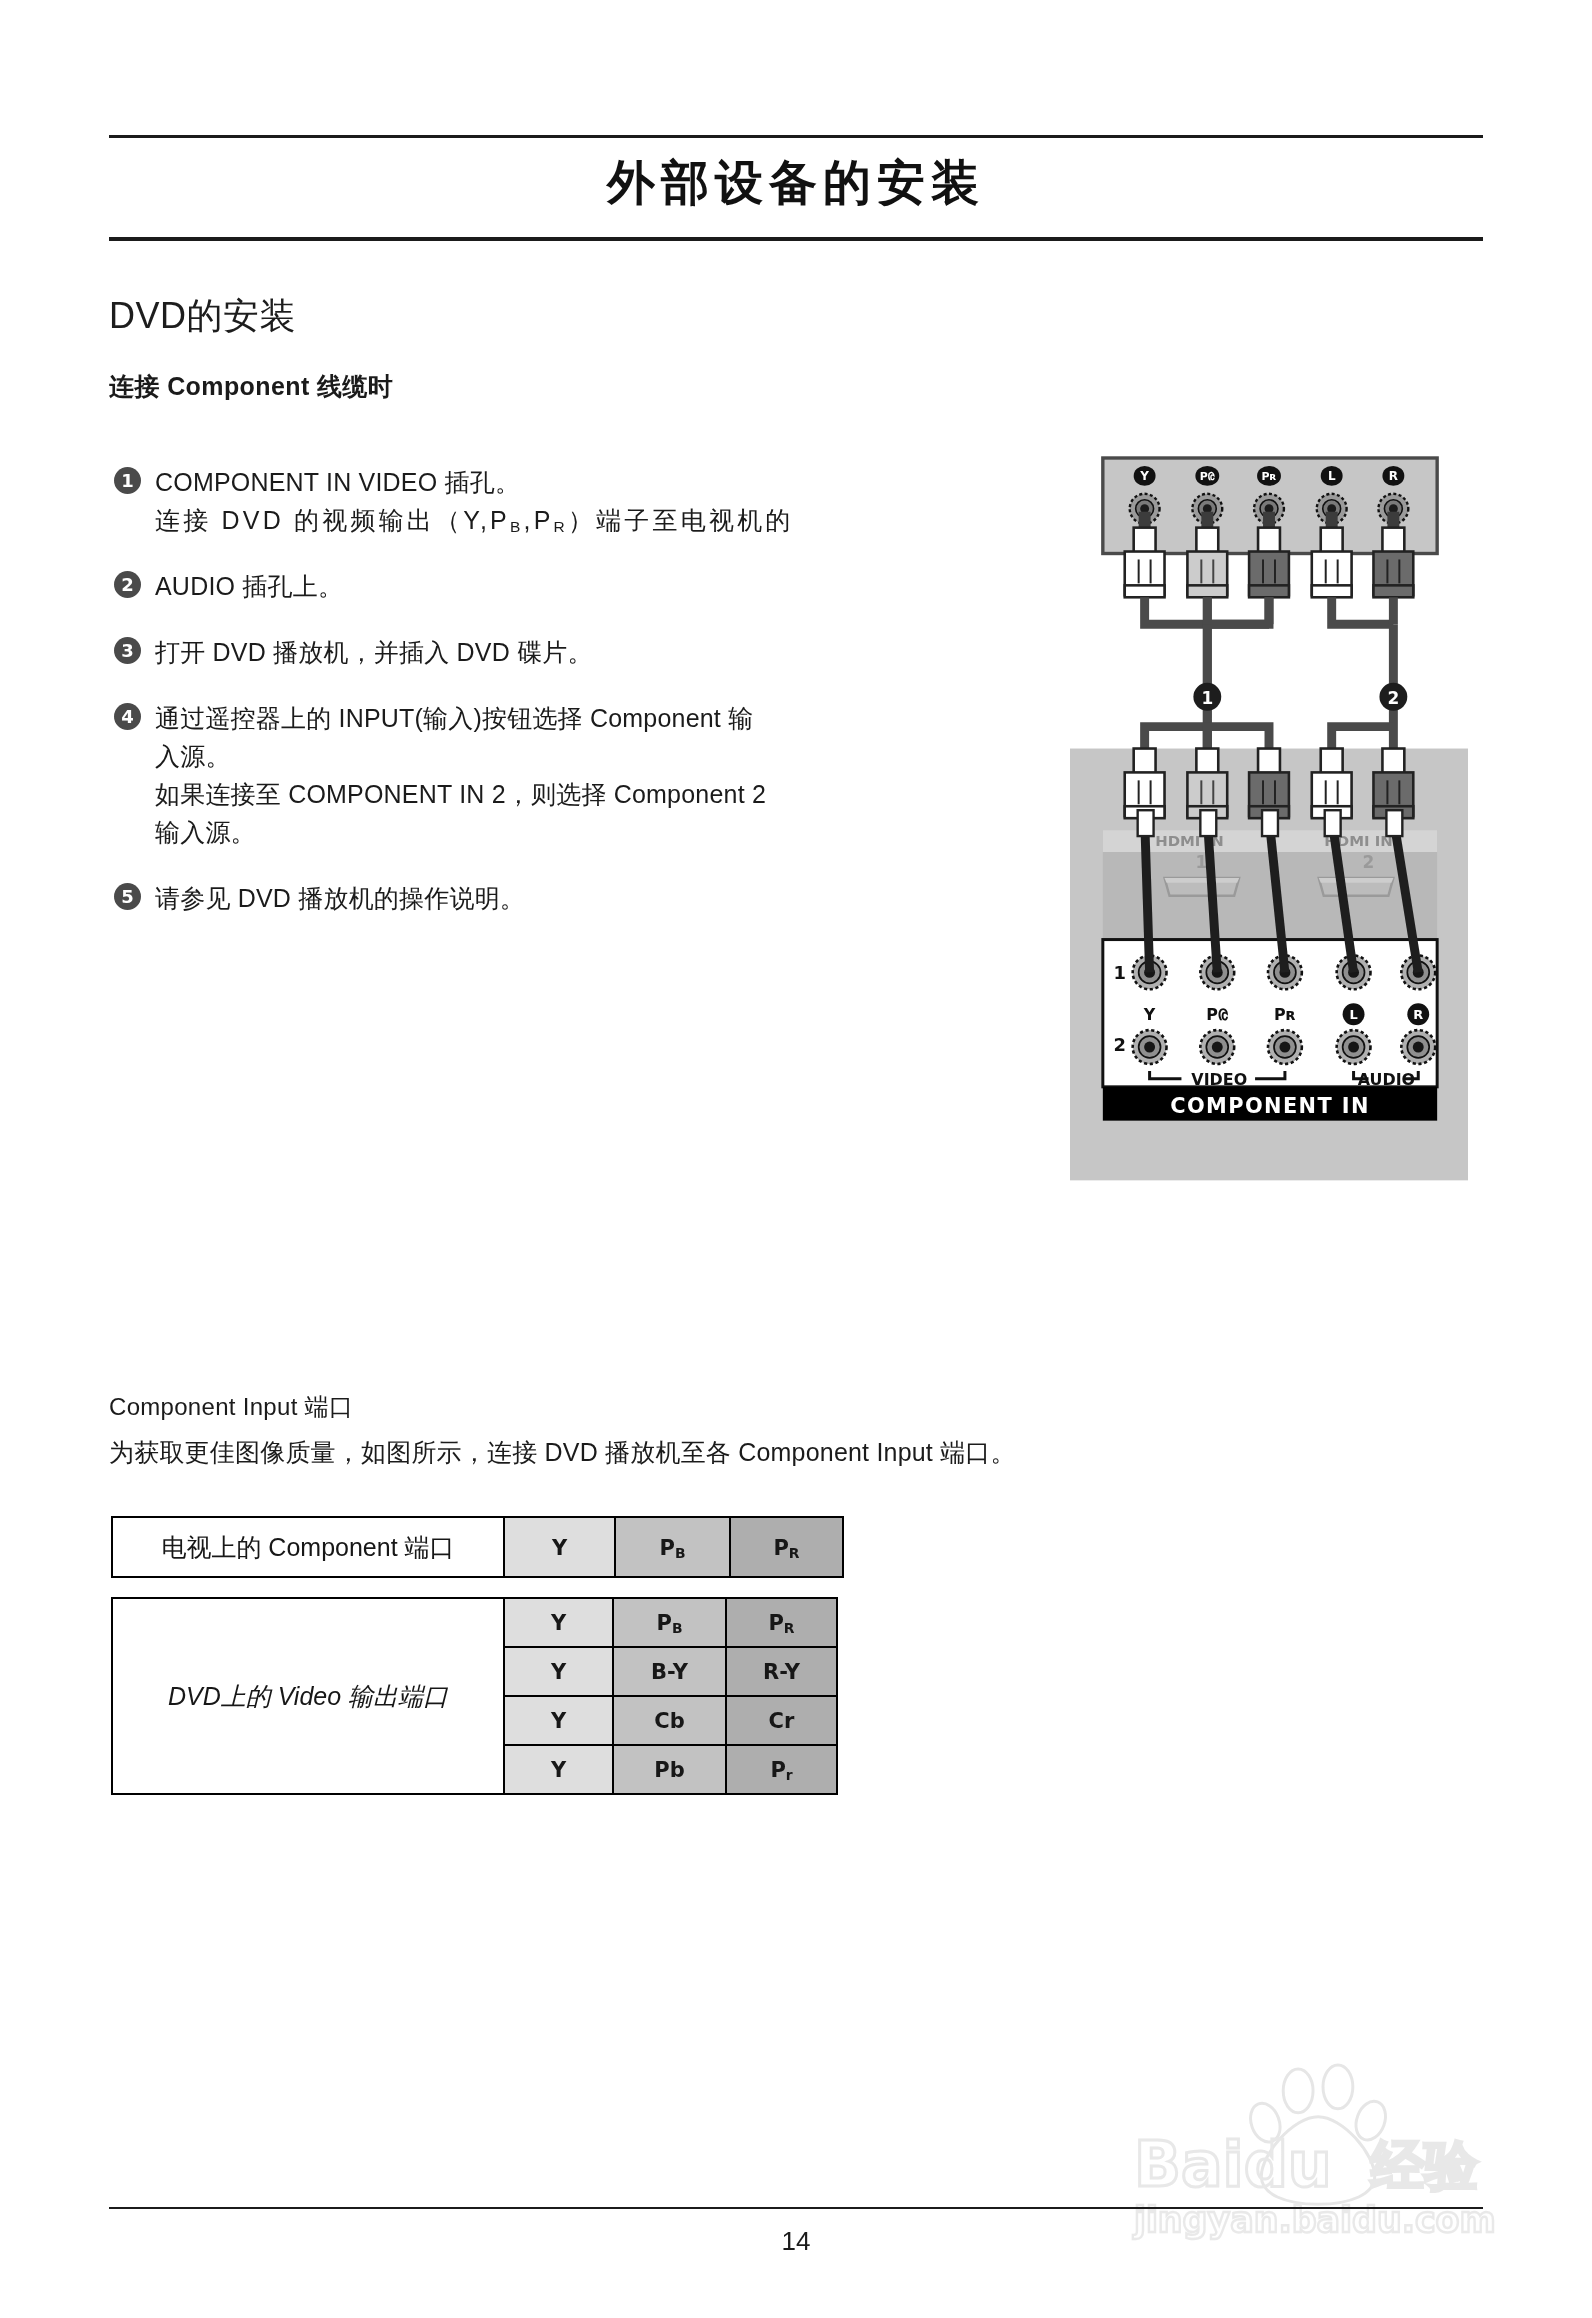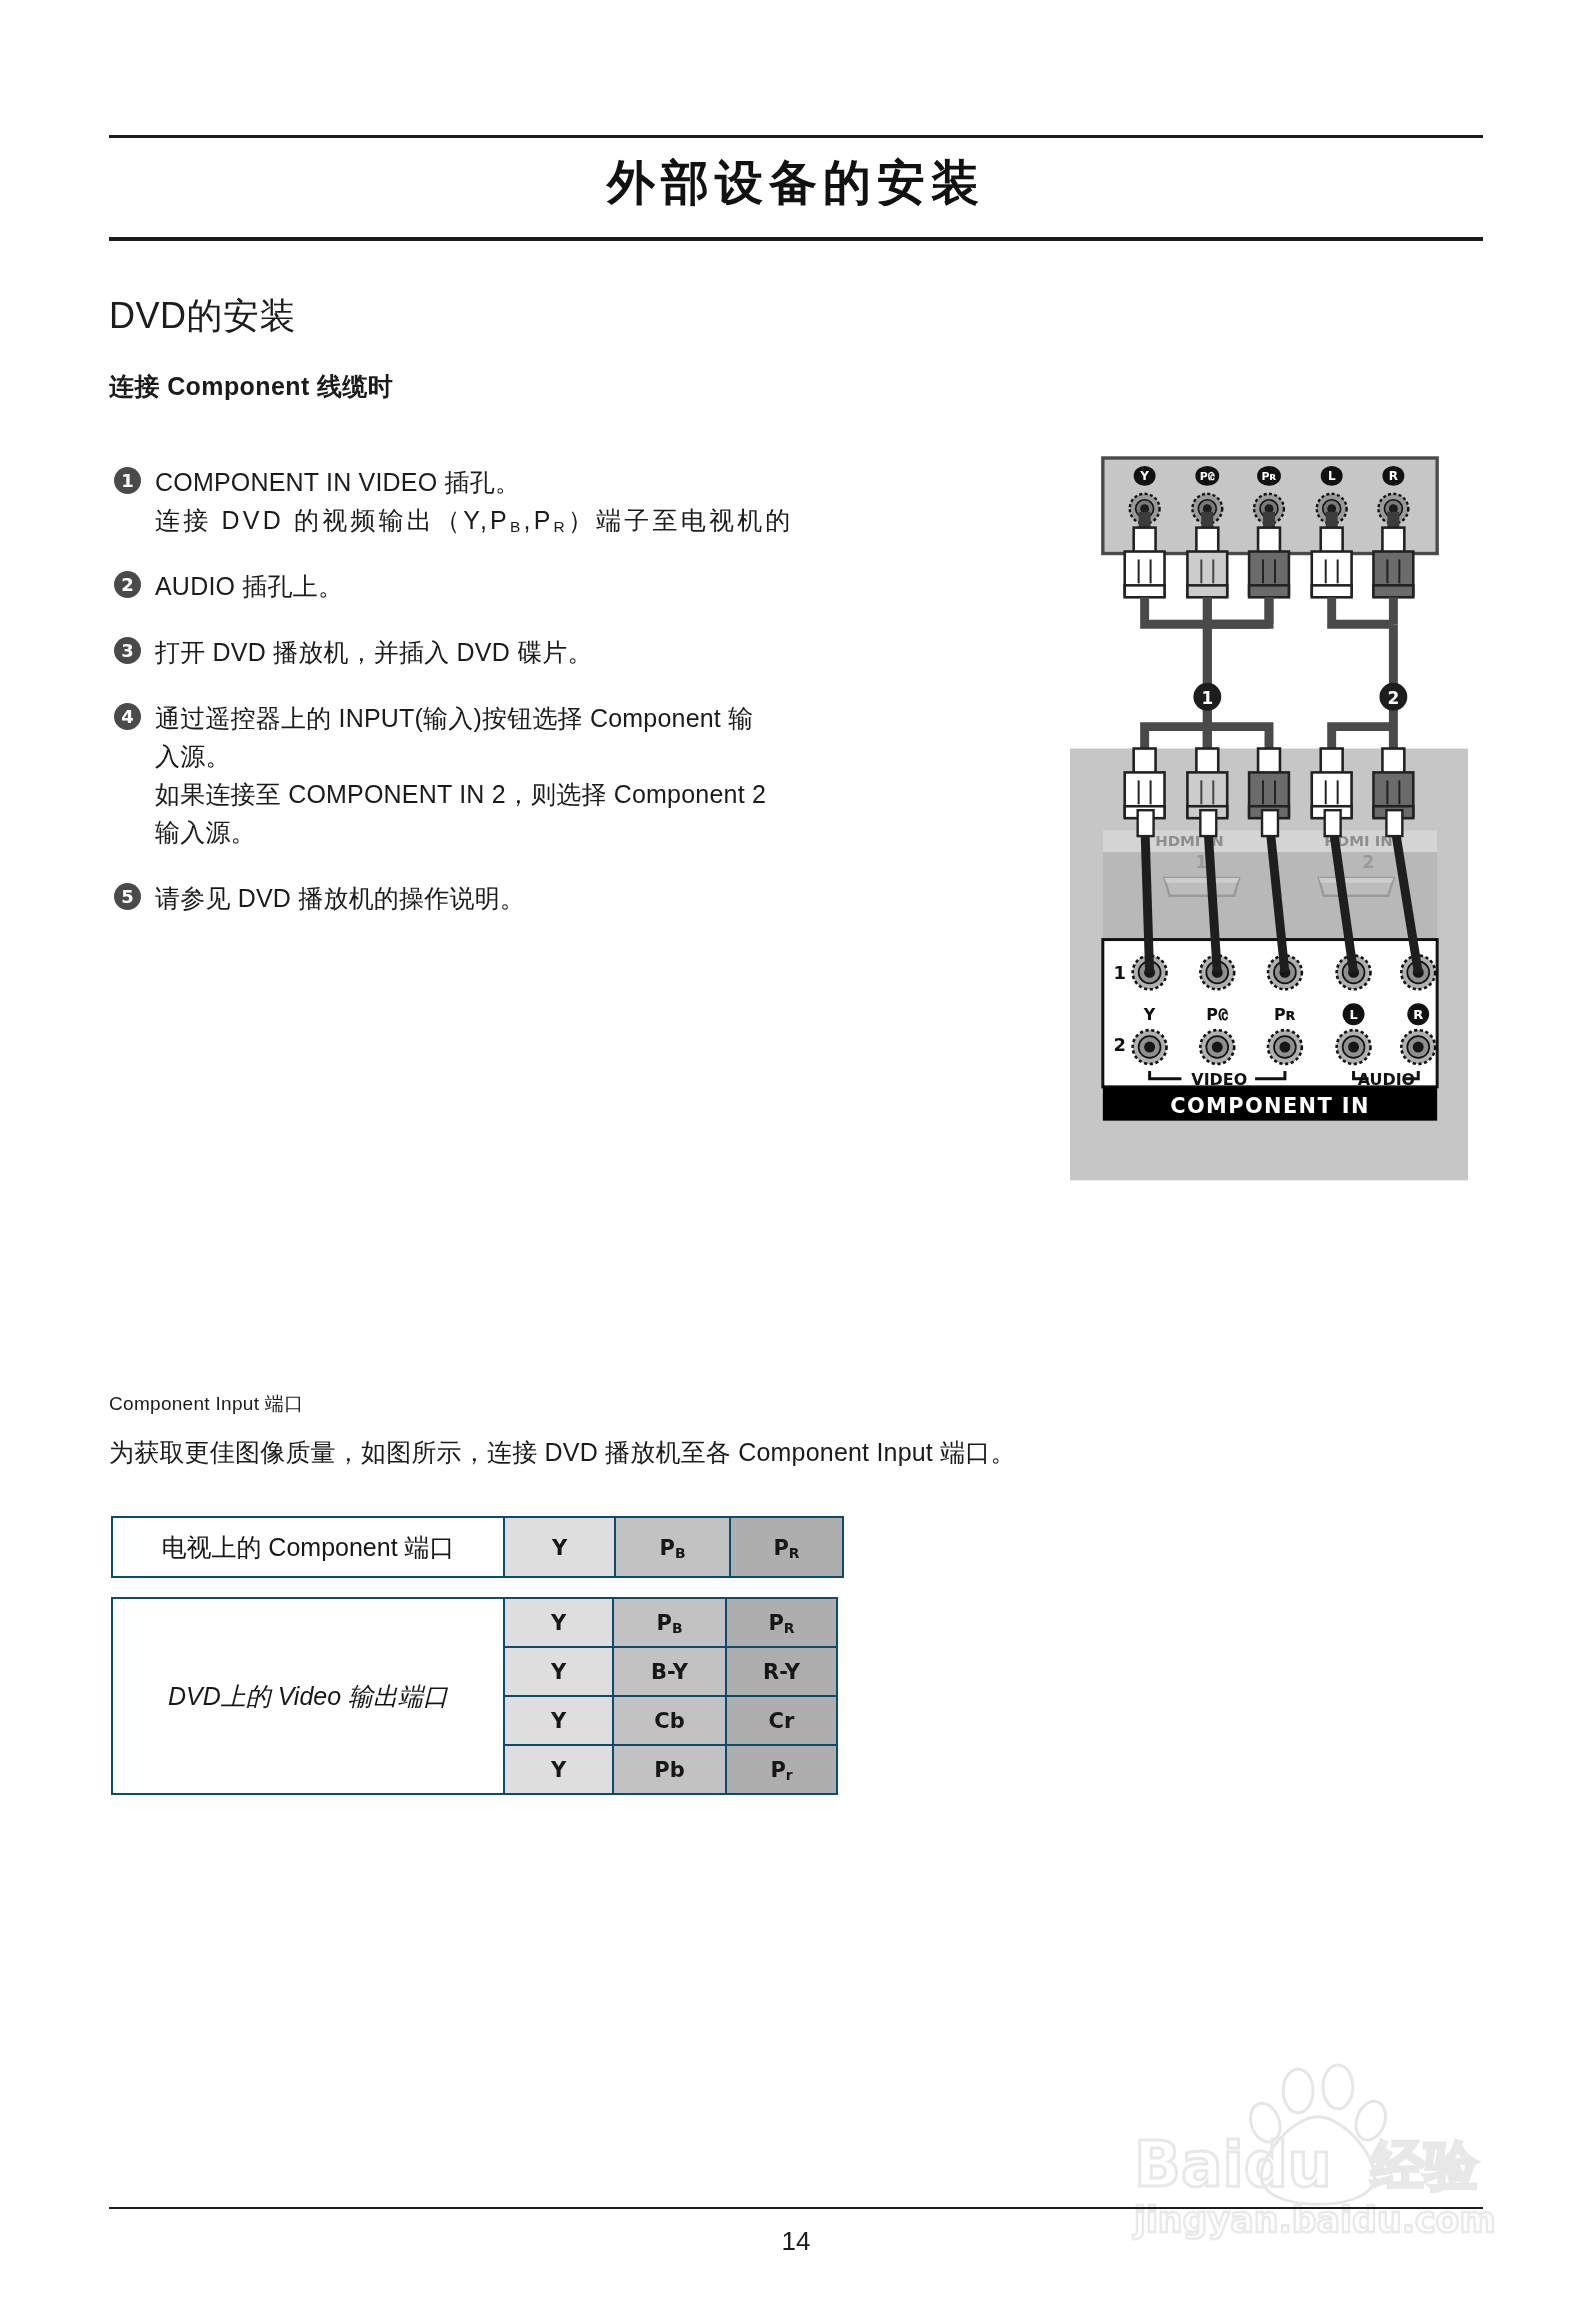--- a/index.html
+++ b/index.html
@@ -114,41 +114,41 @@
     width: 398px;
     height: 806px;
   }
   .diagram svg { display: block; }
 
   
   .h4 {
     position: absolute;
     left: 109px;
     top: 1391px;
-    font-size: 19px;
+    font-size: 24px;
     color: #1b1b1b;
     letter-spacing: 0.3px;
   }
   .lead {
     position: absolute;
     left: 109px;
     top: 1436px;
     font-size: 25px;
     color: #1b1b1b;
     letter-spacing: 0.2px;
   }
 
   
   .tbl {
     position: absolute;
     border-collapse: collapse;
     table-layout: fixed;
   }
   .tbl td {
-    border: 2px solid #0c4a6e;
+    border: 2px solid #000000;
     font-size: 23px;
     text-align: center;
     vertical-align: middle;
     color: #171717;
   }
   .tbl td.label {
     width: 370px;
     text-align: center;
     font-size: 25px;
     background: #fff;

